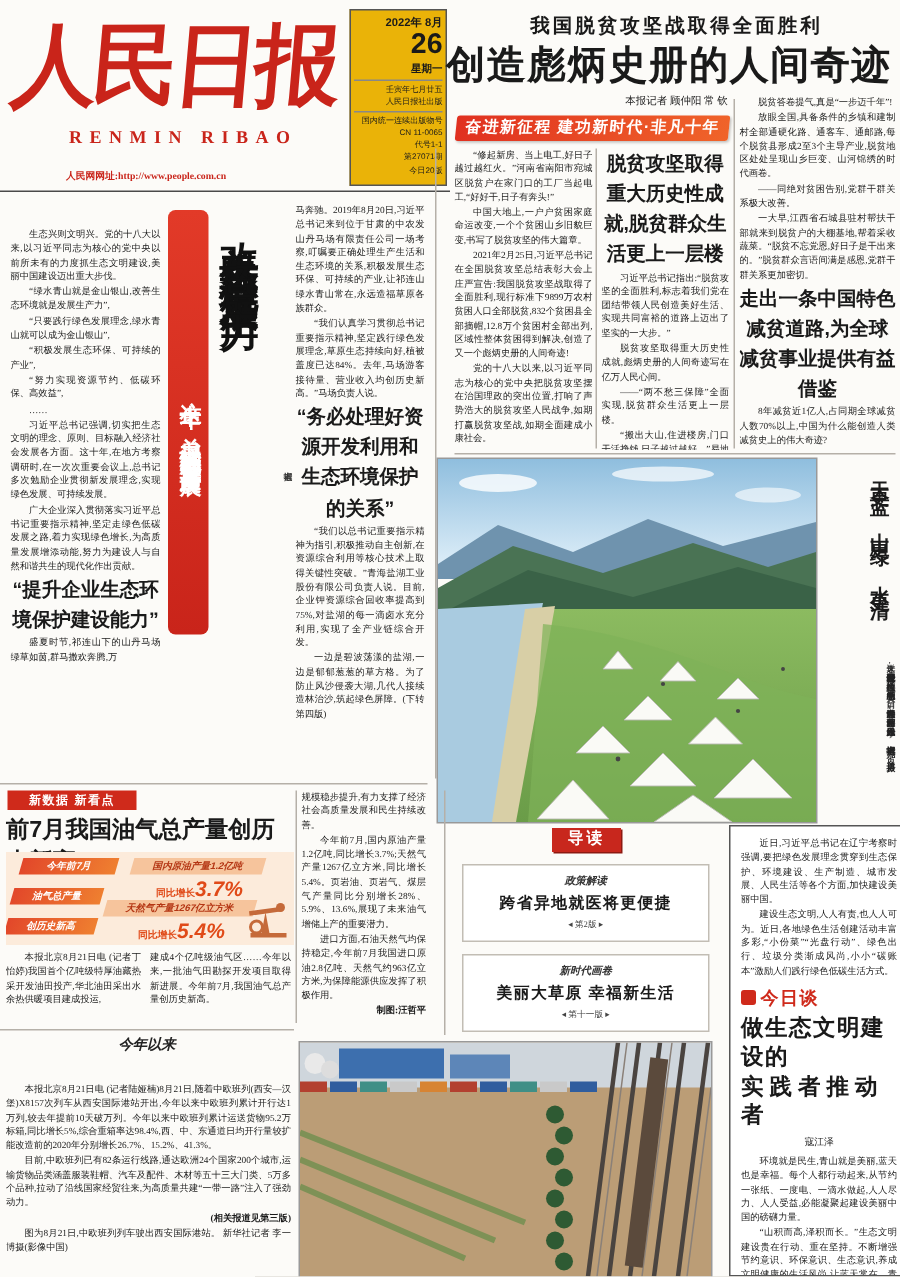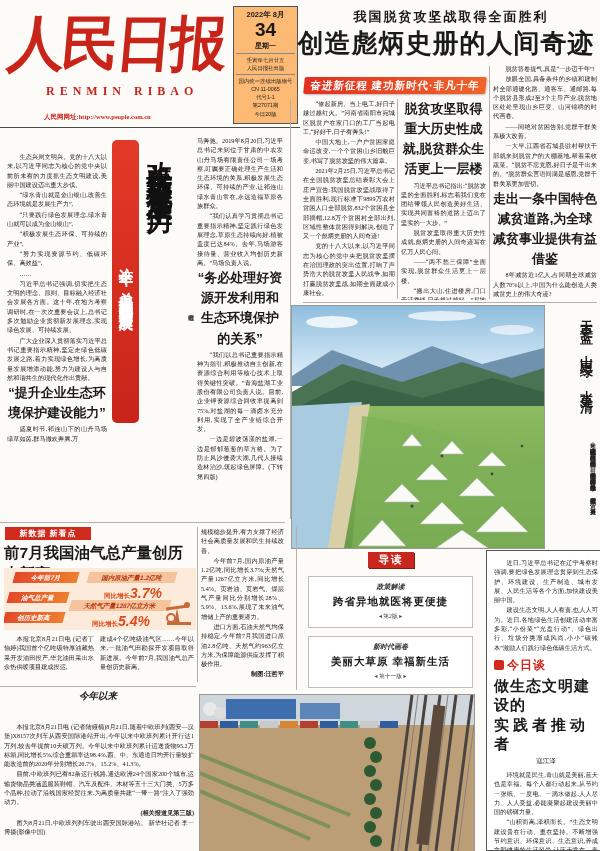--- a/index.html
+++ b/index.html
@@ -9,21 +9,21 @@
   .sans{font-family:"Liberation Sans","DejaVu Sans",sans-serif;}
   .vrule{position:absolute;width:1px;background:#b5b0a8;}
   .hrule{position:absolute;height:1px;background:#4a4a4a;}
   .hrule.light{background:#b5b0a8;}
 
   
   .logo{font-size:57px;font-weight:bold;color:#c9241a;letter-spacing:-3px;transform:skewX(-5deg) scaleY(1.05);white-space:nowrap;}
   .romanized{font-size:12px;font-weight:bold;color:#c9241a;letter-spacing:5px;}
   .website{font-size:6.5px;font-weight:bold;color:#c9241a;}
 
-  .datebox{border:1px solid #555;text-align:center;padding:3px 2px;box-sizing:border-box;background:#fdba74;}
+  .datebox{border:1px solid #555;text-align:right;padding:3px 2px;box-sizing:border-box;background:#eab308;}
   .datebox .ym{font-size:7.5px;font-weight:bold;}
   .datebox .day{font-size:19px;font-weight:bold;line-height:1.1;}
   .datebox .wk{font-size:7px;font-weight:bold;border-bottom:1px solid #888;padding-bottom:2px;margin-bottom:2px;}
   .datebox .sm{font-size:5.4px;line-height:1.5;}
   .datebox .sep{border-top:1px solid #888;margin:2px 0;}
 
   
   .kicker{font-size:13px;font-weight:bold;text-align:center;letter-spacing:2px;}
   .headline-main{font-size:26px;font-weight:bold;text-align:center;letter-spacing:1px;font-family:"Liberation Sans","DejaVu Sans",sans-serif;}
   .byline{font-size:7px;text-align:center;color:#222;}
@@ -90,36 +90,37 @@
 <body>
 
 <div class="page">
 
   <div class="abs logo" style="left:8px;top:6px;">人民日报</div>
   <div class="abs romanized" style="left:46px;top:84px;">RENMIN RIBAO</div>
   <div class="abs website" style="left:44px;top:113px;">人民网网址:http://www.people.com.cn</div>
 
   <div class="abs datebox sans" style="left:233px;top:6px;width:65px;height:118px;">
     <div class="ym">2022年 8月</div>
-    <div class="day">34</div>
+    <div class="day">26</div>
     <div class="wk">星期一</div>
     <div class="sm">壬寅年七月廿五</div>
     <div class="sm">人民日报社出版</div>
     <div class="sep"></div>
     <div class="sm">国内统一连续出版物号</div>
     <div class="sm">CN 11-0065</div>
     <div class="sm">代号1-1</div>
     <div class="sm">第27071期</div>
     <div class="sm">今日20版</div>
   </div>
 
   <div class="hrule" style="left:0;top:127px;width:300px;"></div>
 
   <div class="abs kicker" style="left:305px;top:8px;width:292px;">我国脱贫攻坚战取得全面胜利</div>
   <div class="abs headline-main" style="left:296px;top:26px;width:300px;">创造彪炳史册的人间奇迹</div>
+  <div class="abs byline" style="left:305px;top:62px;width:292px;">本报记者 顾仲阳 常 钦</div>
   <div class="abs banner" style="left:304px;top:77px;width:182px;height:17px;">奋进新征程 建功新时代·非凡十年</div>
 
   <div class="abs colx" style="left:303px;top:99px;width:92px;height:201px;">
     <p>“修起新房、当上电工,好日子越过越红火。”河南省南阳市宛城区脱贫户在家门口的工厂当起电工,“好好干,日子有奔头!”</p>
     <p>中国大地上,一户户贫困家庭命运改变,一个个贫困山乡旧貌巨变,书写了脱贫攻坚的伟大篇章。</p>
     <p>2021年2月25日,习近平总书记在全国脱贫攻坚总结表彰大会上庄严宣告:我国脱贫攻坚战取得了全面胜利,现行标准下9899万农村贫困人口全部脱贫,832个贫困县全部摘帽,12.8万个贫困村全部出列,区域性整体贫困得到解决,创造了又一个彪炳史册的人间奇迹!</p>
     <p>党的十八大以来,以习近平同志为核心的党中央把脱贫攻坚摆在治国理政的突出位置,打响了声势浩大的脱贫攻坚人民战争,如期打赢脱贫攻坚战,如期全面建成小康社会。</p>
   </div>
 
   <div class="vrule" style="left:397px;top:99px;height:200px;"></div>

